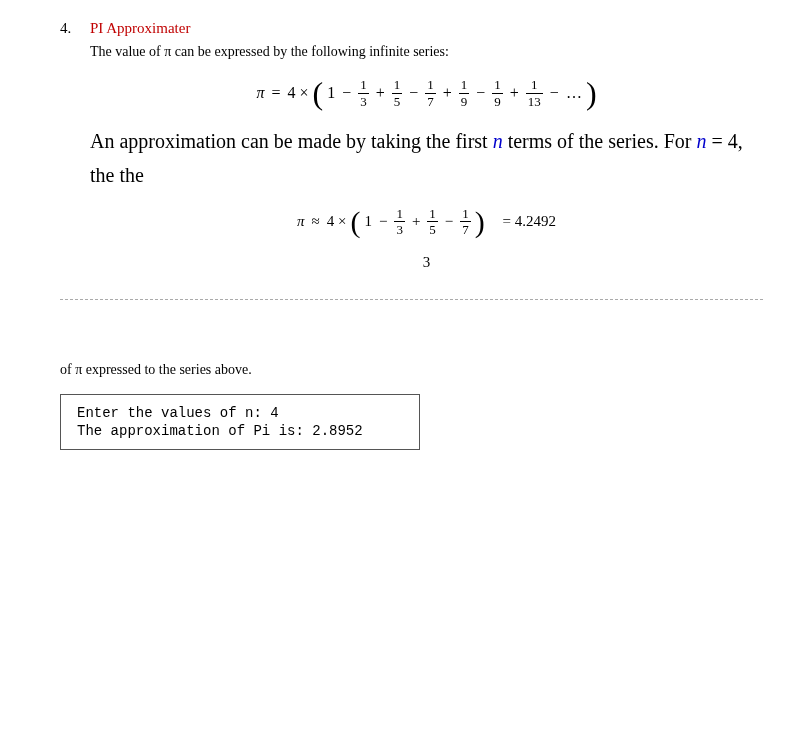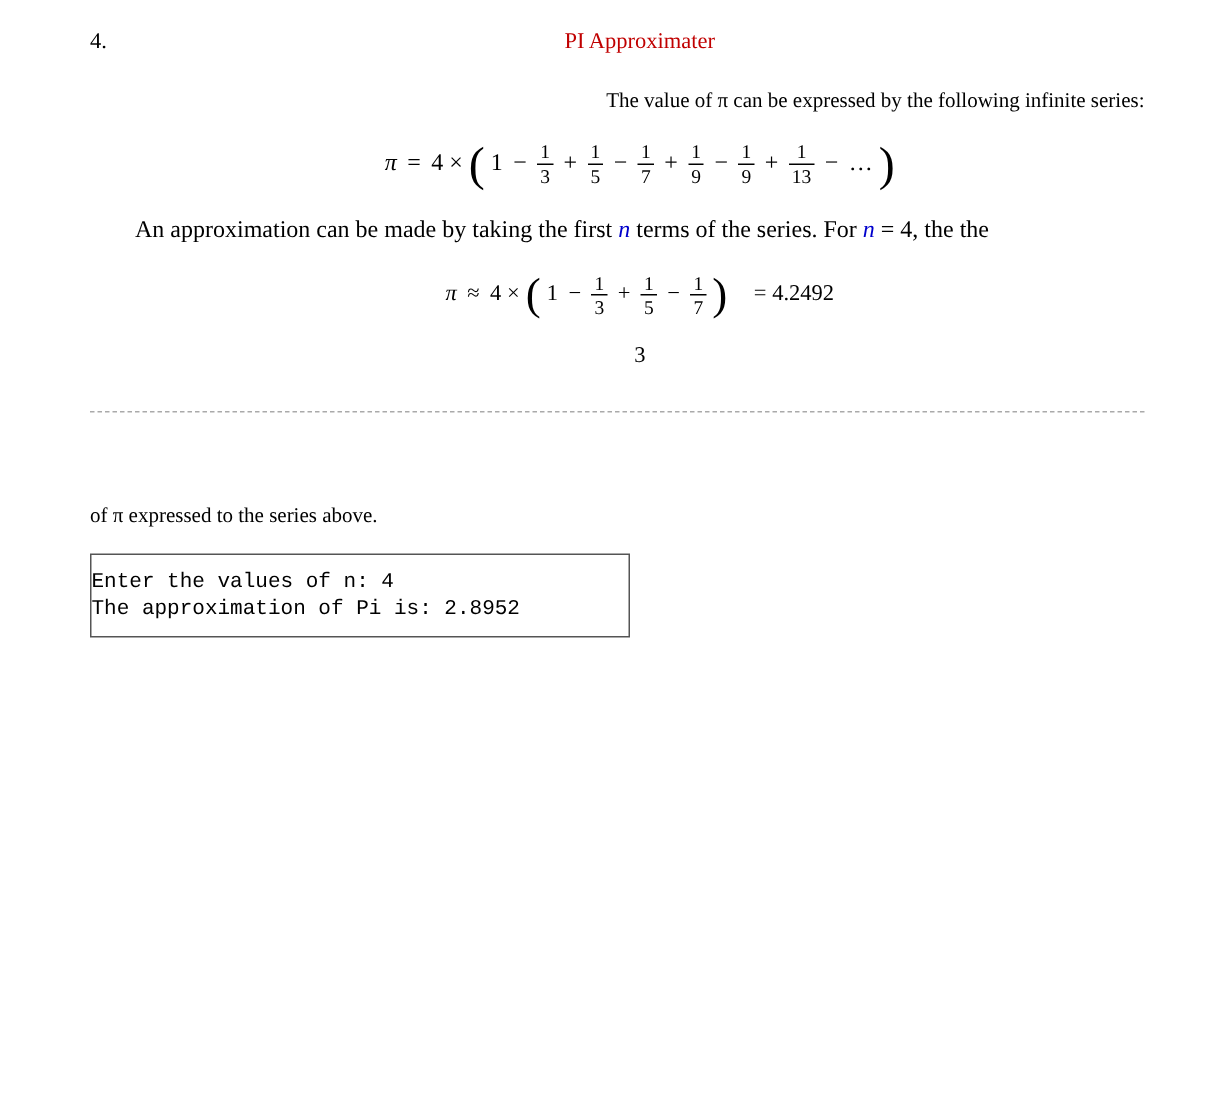--- a/index.html
+++ b/index.html
@@ -31,45 +31,43 @@
       min-width: 30px;
       font-size: 15px;
     }
 
     .problem-content {
       flex: 1;
     }
 
     .problem-title {
       font-size: 15px;
-      margin-bottom: 20px;
+      margin-bottom: 4px;
       color: #000;
-      text-align: center;
     }
 
     .problem-title span {
       color: #c00000;
       font-weight: normal;
     }
 
     .description-text {
       font-size: 14px;
       line-height: 1.6;
       margin-bottom: 12px;
-      text-align: right;
     }
 
     .formula-block {
       text-align: center;
       margin: 14px 0;
       font-size: 16px;
     }
 
     .approx-text {
-      font-size: 16px;
+      font-size: 20px;
       line-height: 1.7;
       margin-bottom: 8px;
     }
 
     .approx-formula {
       text-align: center;
       margin: 14px 0;
       font-size: 15px;
     }
 
@@ -91,21 +89,21 @@
 
     .write-text {
       font-size: 14px;
       line-height: 1.7;
       color: #000;
       margin-bottom: 6px;
     }
 
     .terminal-box {
       border: 1px solid #555;
-      padding: 8px 0;
+      padding: 8px 16px;
       font-family: 'Courier New', Courier, monospace;
       font-size: 14px;
       display: inline-block;
       min-width: 360px;
       margin-top: 6px;
       background: #fff;
     }
 
     .terminal-line {
       margin: 2px 0;

